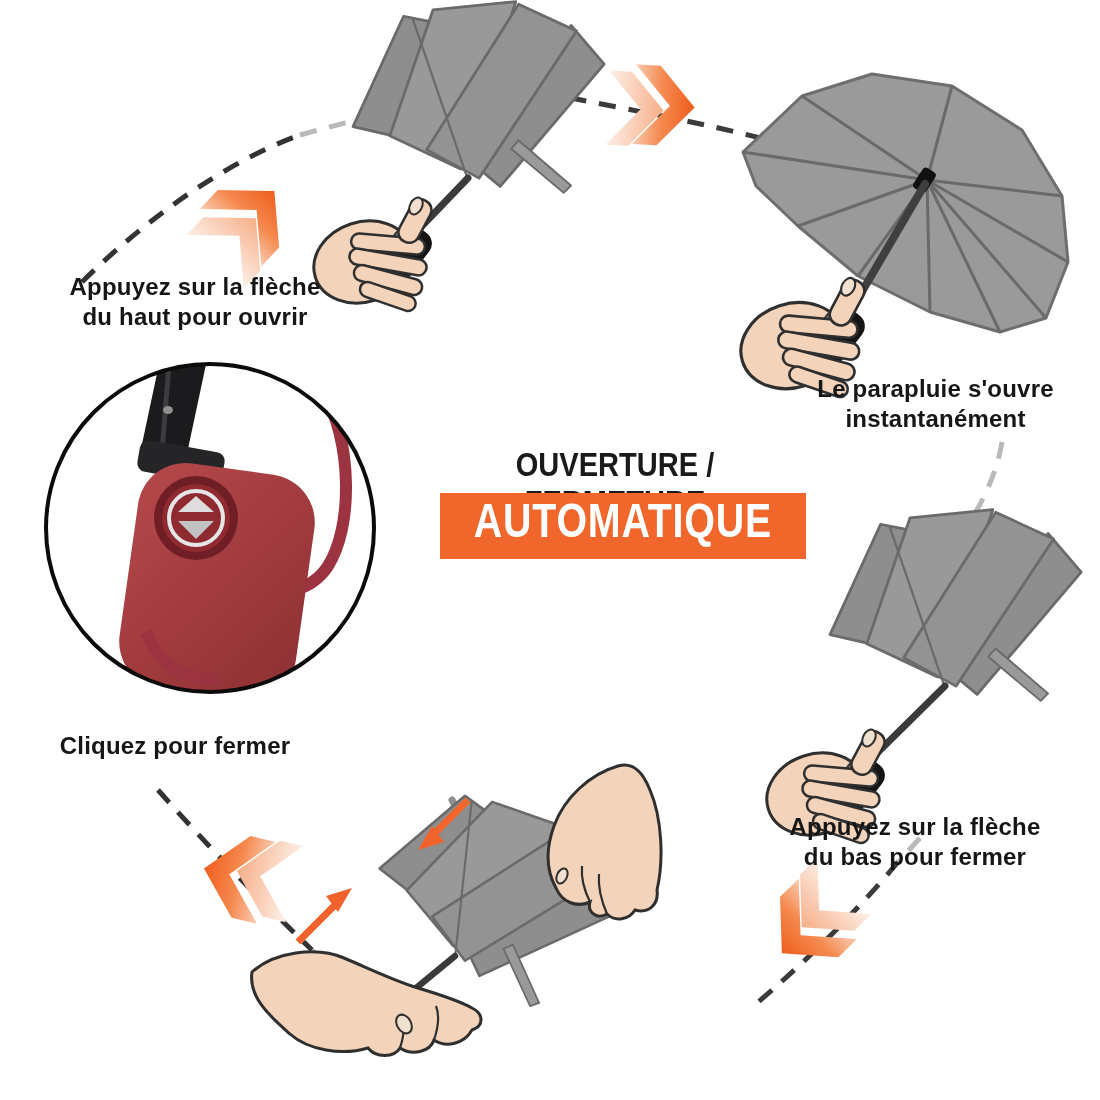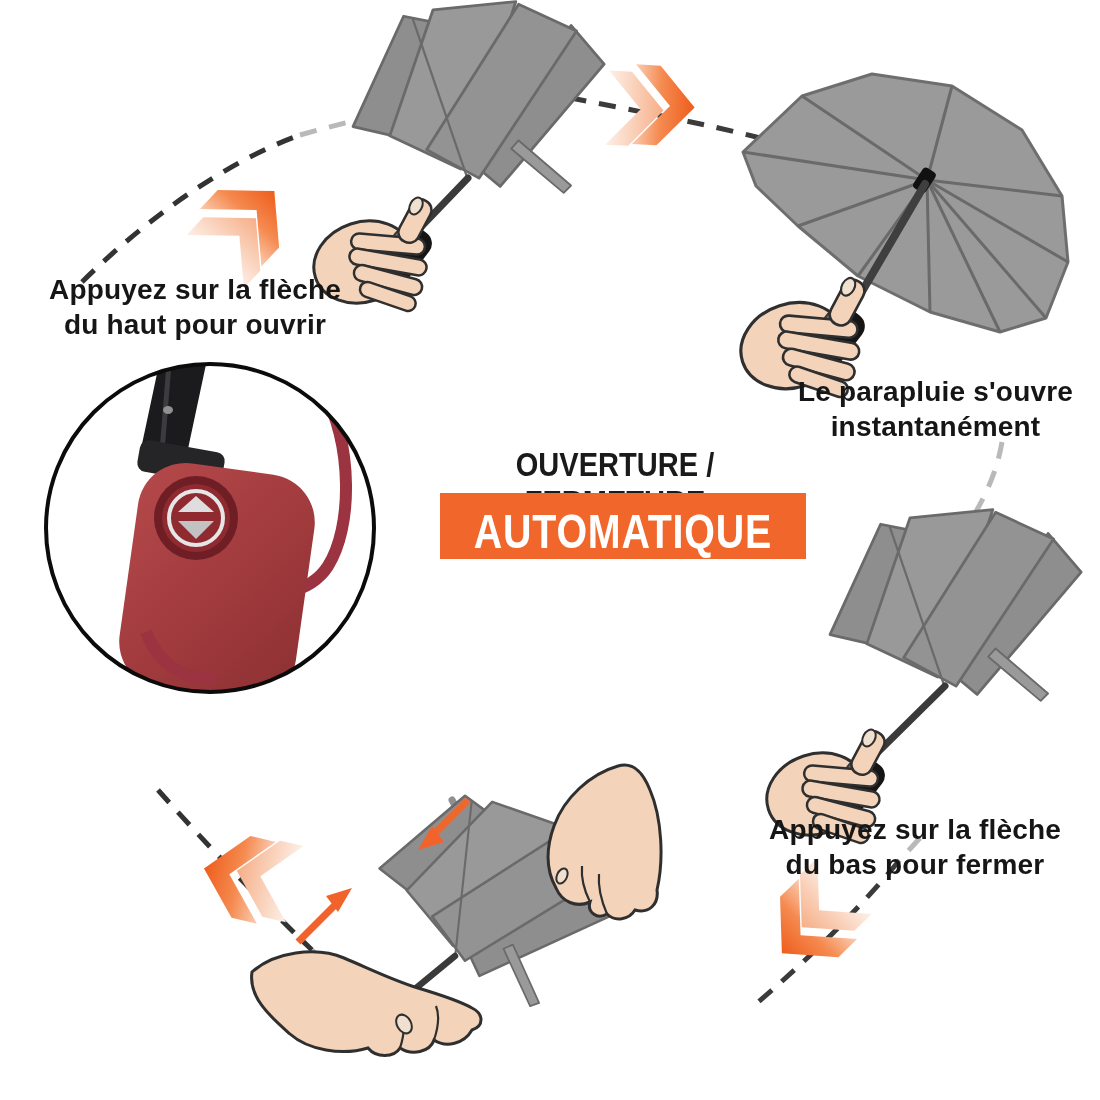--- a/index.html
+++ b/index.html
@@ -2,31 +2,31 @@
 <html><head>
 <meta charset="utf-8">
 <style>
   html,body{margin:0;padding:0;background:#fff;}
   .canvas{
     position:relative;width:1100px;height:1100px;background:#ffffff;
     font-family:"Liberation Sans",sans-serif;overflow:hidden;
   }
   .art{position:absolute;left:0;top:0;}
   .caption{
-    position:absolute;text-align:center;font-size:28px;font-weight:600;
+    position:absolute;text-align:center;font-size:24px;font-weight:600;
     color:#161616;line-height:1.26;white-space:pre-line;letter-spacing:.2px;
   }
   .heading{
     position:absolute;left:415px;top:446px;width:400px;text-align:center;
     font-size:33px;font-weight:800;color:#1a1a1a;letter-spacing:0;
     transform:scaleX(.88);
   }
   .badge{
     position:absolute;left:440px;top:493px;width:366px;height:66px;
-    background:#F0662B;color:#ffffff;display:flex;align-items:flex-end;
+    background:#F0662B;color:#ffffff;display:flex;align-items:flex-start;
     justify-content:center;font-size:48px;font-weight:800;
   }
   .badge span{display:inline-block;transform:scaleX(.82);letter-spacing:1px;}
   .cap-open-press {left:20px;  top:272px; width:350px;}
   .cap-open-result{left:758px; top:374px; width:355px;}
   .cap-close-press{left:740px; top:812px; width:350px;}
   .cap-close-click{left:30px;  top:731px; width:290px;}
   .cap-close-hands{left:475px; top:972px; width:370px;}
 </style>
 </head>
@@ -203,15 +203,16 @@
   <div class="caption cap-open-press">Appuyez sur la flèche
 du haut pour ouvrir</div>
   <div class="caption cap-open-result">Le parapluie s'ouvre
 instantanément</div>
 
   <div class="heading">OUVERTURE / FERMETURE</div>
   <div class="badge">
     <span>AUTOMATIQUE</span>
   </div>
 
+  <div class="caption cap-close-click">Cliquez pour fermer</div>
   <div class="caption cap-close-press">Appuyez sur la flèche
 du bas pour fermer</div>
 </div>
 
 </body></html>

